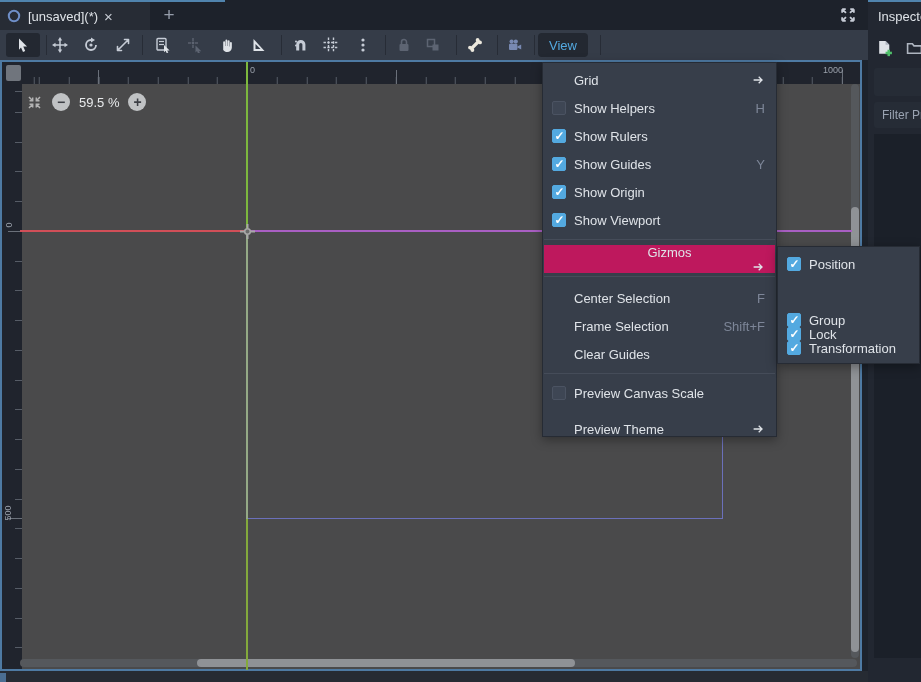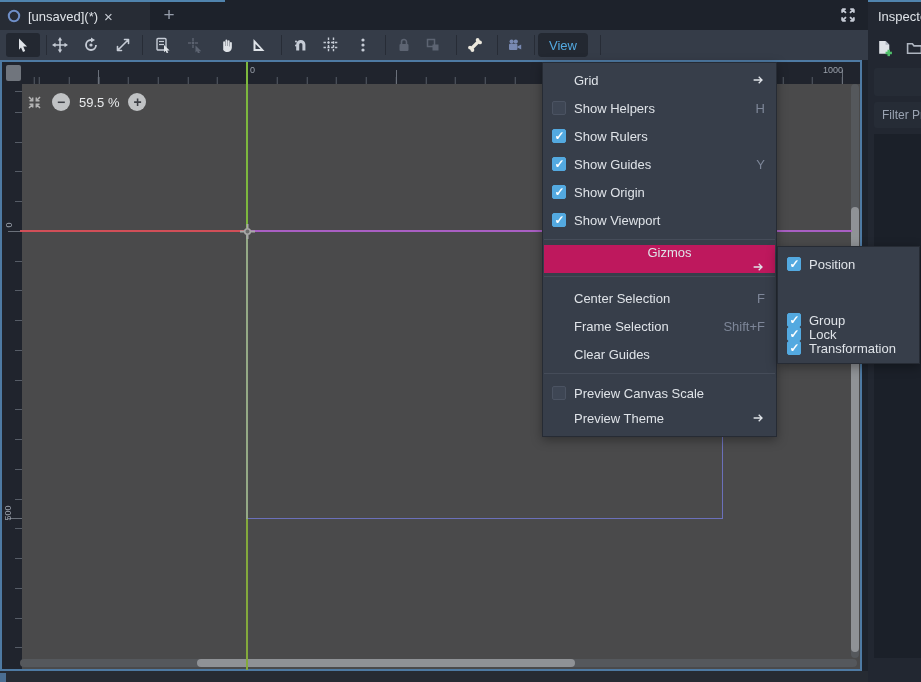--- a/index.html
+++ b/index.html
@@ -380,21 +380,21 @@
       <span class="sc">Shift+F</span>
     </div>
     <div class="mrow" style="top:277px;">
       <span class="lbl">Clear Guides</span>
     </div>
     <div class="msep" style="top:310px;"></div>
     <div class="mrow" style="top:316px;">
       <span class="cb"></span>
       <span class="lbl">Preview Canvas Scale</span>
     </div>
-    <div class="mrow" style="top:341px;">
+    <div class="mrow" style="top:352px;">
       <span class="lbl">Preview Theme</span>
       <span class="arr">
         <svg width="14" height="14" viewBox="0 0 16 16">
             <path d="M3 8 H12 M8.8 4.2 L12.6 8 L8.8 11.8" stroke="#dfe3e8" stroke-width="1.5" fill="none"></path>
           </svg>
       </span>
     </div>
   </div>
 
   <div id="gizmos-menu" class="popup">

